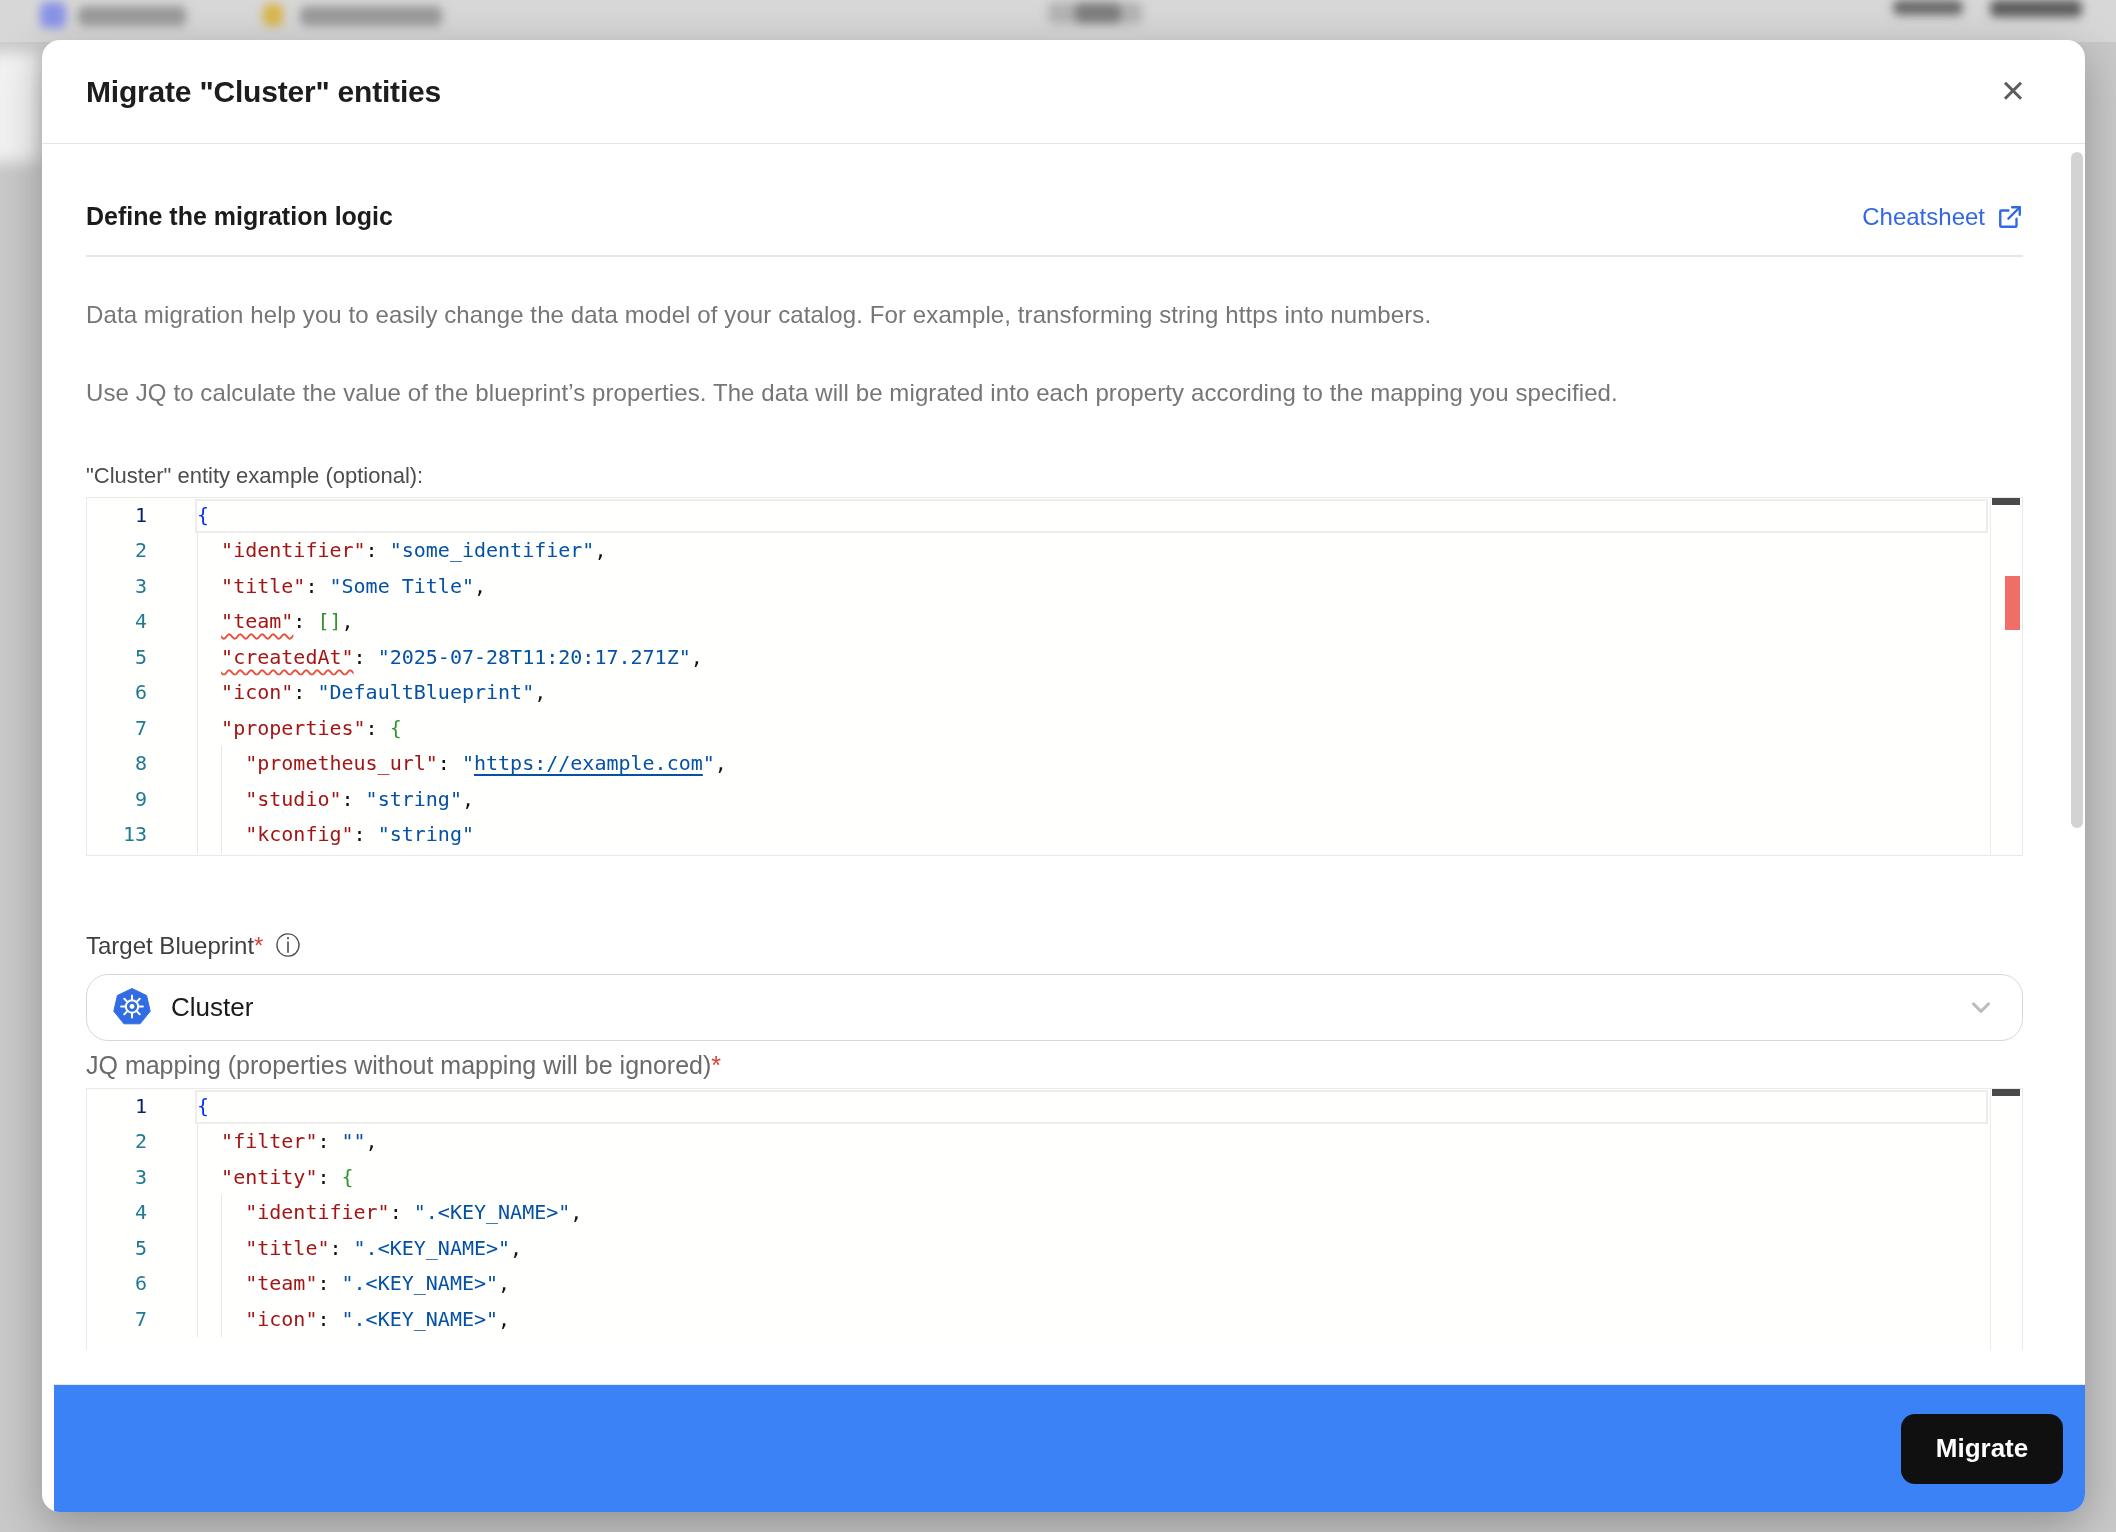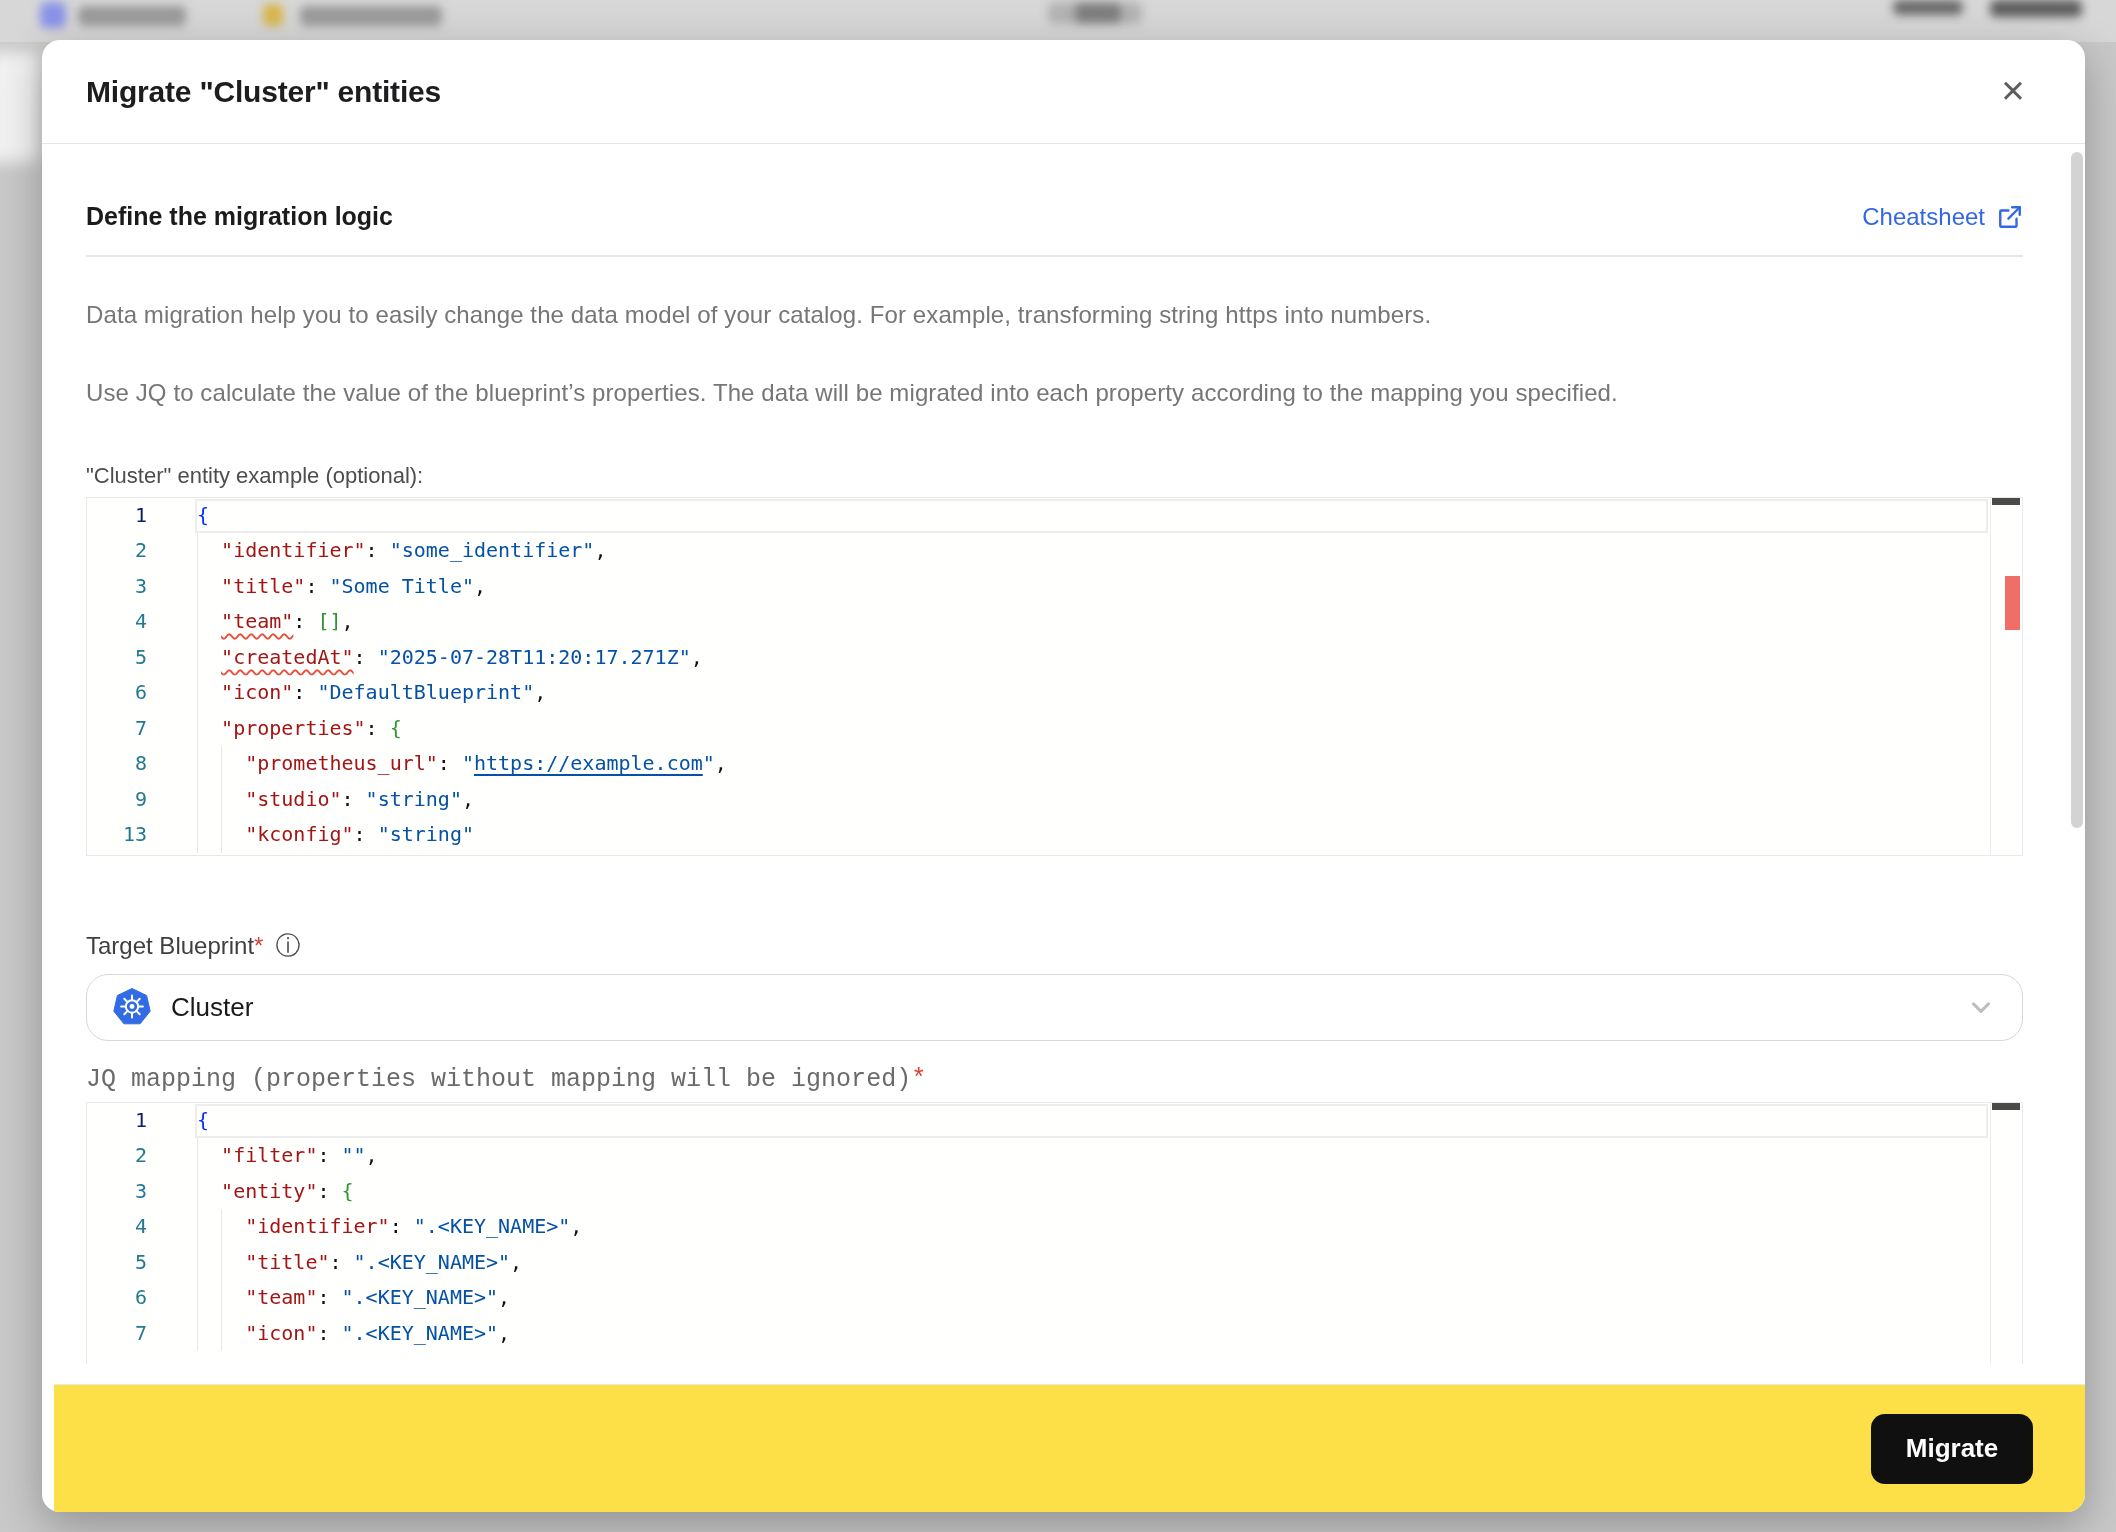--- a/index.html
+++ b/index.html
@@ -61,25 +61,25 @@
   .cursor-mark{position:absolute;right:2px;top:0;width:28px;height:7px;background:#4a4a4a;}
   .error-mark{position:absolute;right:2px;width:15px;background:#ef6f68;}
 
   
   .select{margin-top:14px;height:67px;border:1.5px solid #d8d8d8;border-radius:22px;display:flex;
           align-items:center;padding:16px 26px;box-sizing:border-box;cursor:pointer;background:#fff;}
   .select-value{font-size:26px;color:#1a1a1a;margin-left:20px;}
   .chevron{margin-left:auto;}
 
   .modal-footer{flex:0 0 128px;height:128px;border-top:1.5px solid #e8e8e8;display:flex;align-items:center;
-                justify-content:flex-end;padding-right:52px;box-sizing:border-box;background:#fde047;margin-left:12px;}
+                justify-content:flex-end;padding-right:22px;box-sizing:border-box;background:#3b82f6;margin-left:12px;}
   .migrate-btn{width:162px;height:70px;border:none;border-radius:14px;background:#101010;color:#ffffff;
                font-size:26px;font-weight:600;font-family:"Liberation Sans",sans-serif;cursor:pointer;}
   .mt56{margin-top:76px;}
-  .mt26{margin-top:24px;font-family:Liberation Mono, monospace;}
+  .mt26{margin-top:10px;}
 </style>
 </head>
 <body>
 
 <div class="page">
 
   <div class="backdrop-top">
     <div class="blob" style="left:40px;top:2px;width:26px;height:26px;background:#8a93e8;"></div>
     <div class="blob" style="left:78px;top:6px;width:108px;height:20px;background:#9a9a9a;"></div>
     <div class="blob" style="left:263px;top:4px;width:20px;height:22px;background:#d9b64a;"></div>

